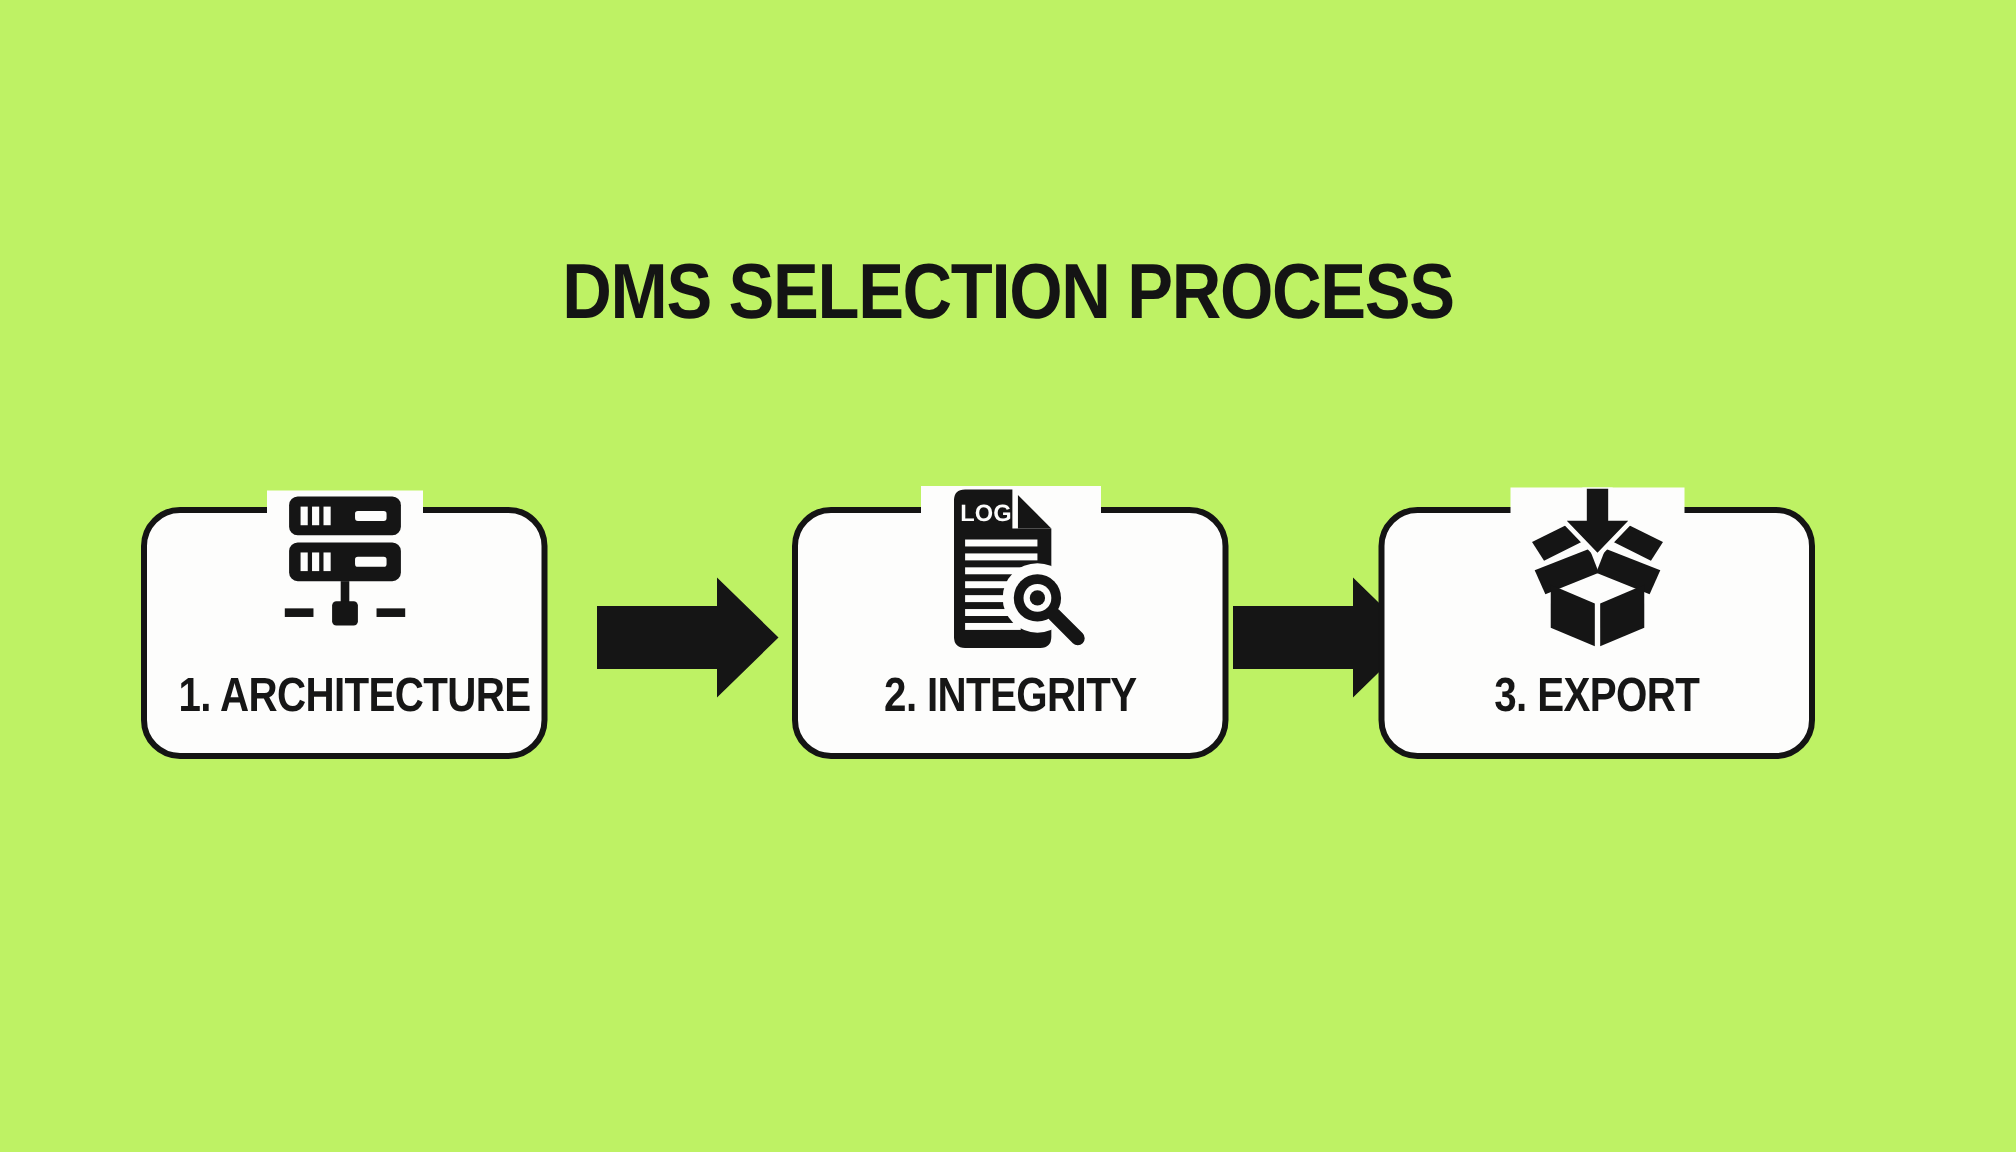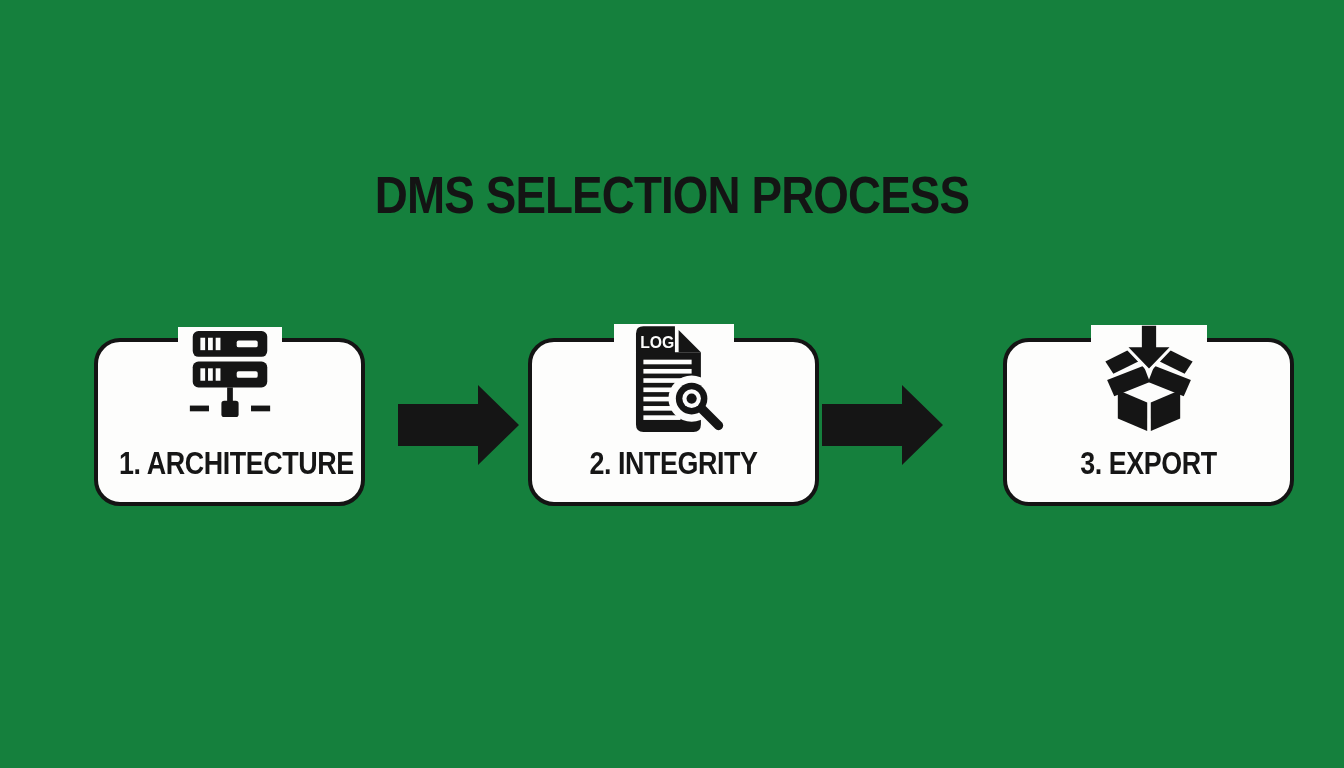--- a/index.html
+++ b/index.html
@@ -1,35 +1,35 @@
 <!DOCTYPE html>
 <html><head>
 <meta charset="utf-8">
 <style>
   html,body{margin:0;padding:0;background:#e9e9e7;}
   #canvas{
     position:relative;width:1344px;height:768px;overflow:hidden;
-    background:#15803d;
+    background:#bef264;
     font-family:"Liberation Sans", sans-serif;
     color:#151515;
   }
   .title{
     position:absolute;top:167px;left:0;width:100%;
     text-align:center;font-size:52px;font-weight:bold;
     letter-spacing:-1px;line-height:1.1;
     transform:scaleX(0.88);transform-origin:50% 50%;
     color:#141414;white-space:nowrap;
   }
   .step-box{
     position:absolute;top:338px;height:168px;box-sizing:border-box;
     background:#fdfdfc;border:4px solid #141414;border-radius:26px;
   }
   #box-architecture{left:94px;width:271px;}
   #box-integrity{left:528px;width:291px;}
-  #box-export{left:1003px;width:291px;text-decoration:underline;}
+  #box-export{left:919px;width:291px;text-decoration:underline;}
   .step-label{
     position:absolute;top:105px;left:0;width:100%;
     text-align:center;font-size:32px;font-weight:bold;
     letter-spacing:-0.5px;line-height:1;
     transform:scaleX(0.84);transform-origin:50% 50%;
     color:#161616;white-space:nowrap;
   }
   .icon-halo{
     position:absolute;left:50%;transform:translateX(-50%);
     background:#fdfdfc;padding:0 9px;line-height:0;

